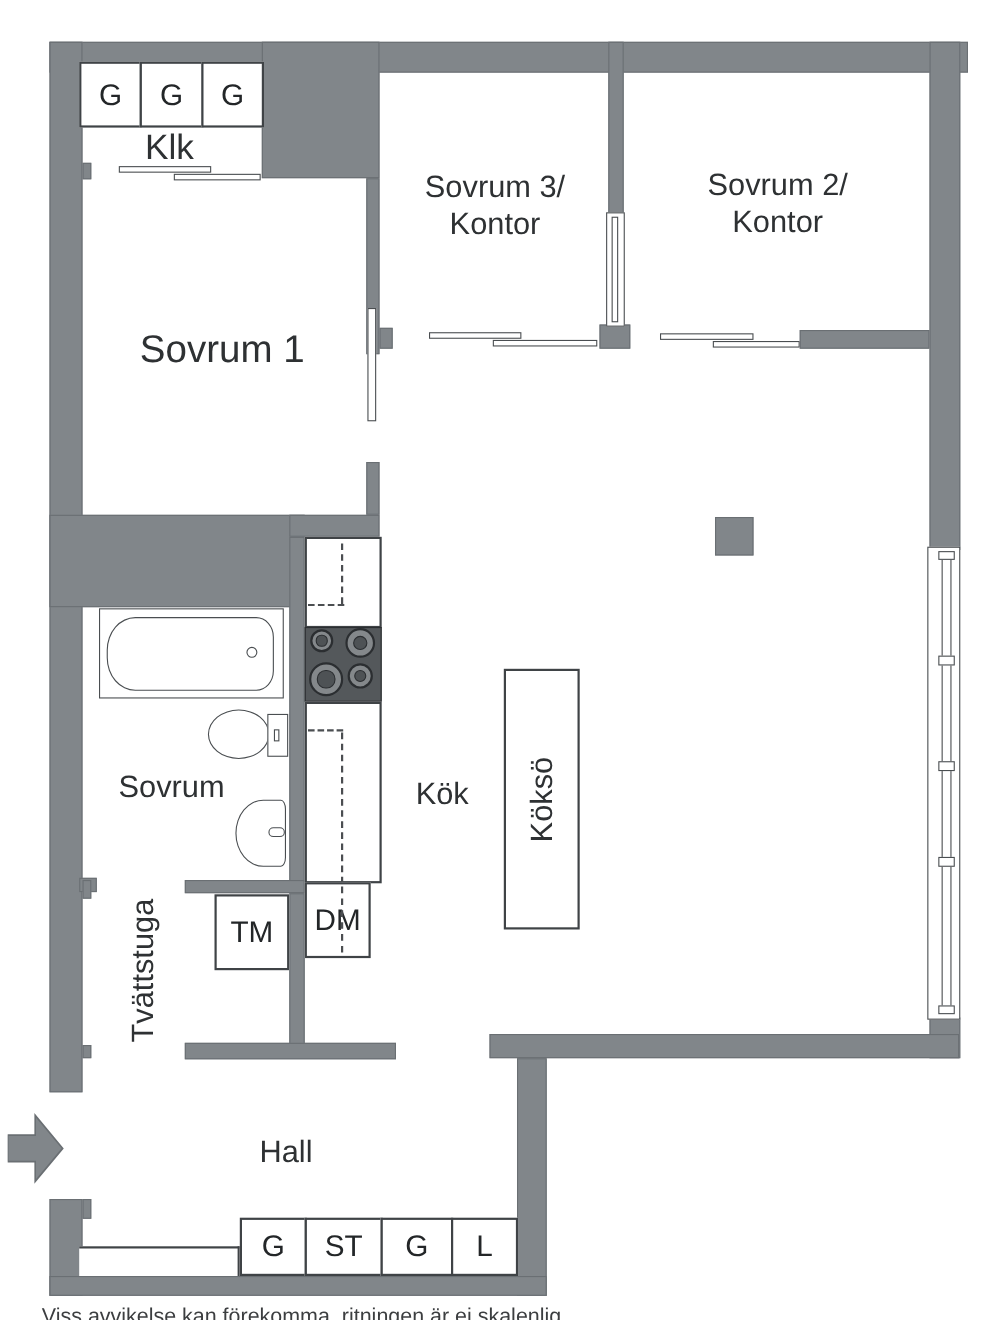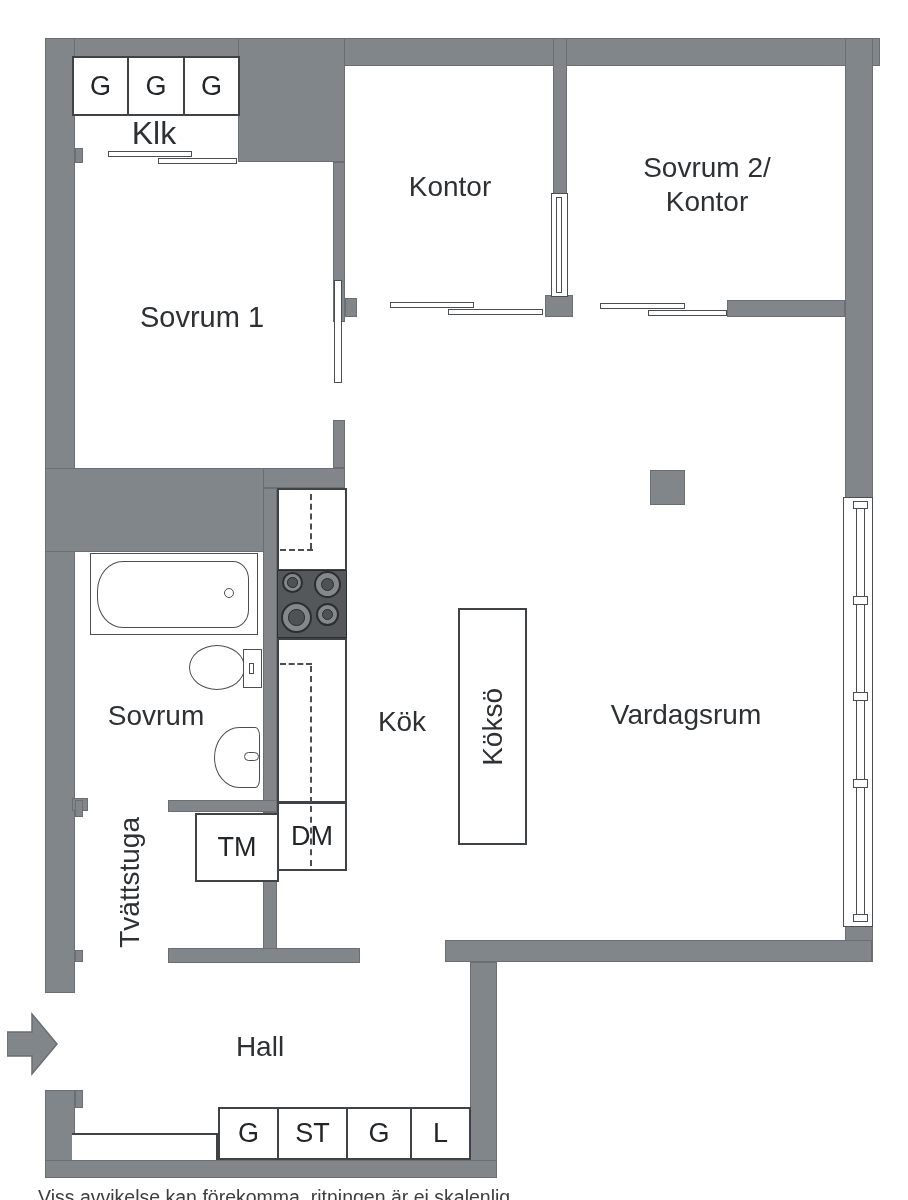--- a/index.html
+++ b/index.html
@@ -109,30 +109,30 @@
     <div class="burner" style="left:4px;top:1px;width:21px;height:21px"></div>
     <div class="burner" style="left:36px;top:0px;width:27px;height:27px"></div>
     <div class="burner" style="left:3px;top:31px;width:31px;height:31px"></div>
     <div class="burner" style="left:38px;top:32px;width:23px;height:23px"></div>
   </div>
 
   <div class="box" style="left:277px;top:638px;width:70px;height:165px"></div>
   <div class="dashh" style="left:280px;top:663px;width:32px"></div>
   <div class="dashv" style="left:310px;top:666px;height:137px"></div>
 
-  <div class="box" style="left:277px;top:802px;width:70px;height:69px">
+  <div class="box" style="left:277px;top:802px;width:60px;height:69px">
     <span>DM</span>
   </div>
   <div class="dashv" style="left:310px;top:806px;height:60px"></div>
 
   <div class="box" style="left:458px;top:608px;width:69px;height:237px">
     <span class="vtext">Köksö</span>
   </div>
 
-  <div class="box" style="left:195px;top:813px;width:84px;height:69px">
+  <div class="box" style="left:195px;top:813px;width:68px;height:69px">
     <span>TM</span>
   </div>
 
   <div class="fixture thin" style="left:72px;top:1133px;width:146px;height:27px;border-width:0;border-top:2px solid #3f4346;border-right:2px solid #3f4346"></div>
   <div class="box" style="left:218px;top:1107px;width:61px;height:53px">
     <span>G</span>
   </div>
   <div class="box" style="left:277px;top:1107px;width:71px;height:53px">
     <span>ST</span>
   </div>
@@ -141,31 +141,31 @@
   </div>
   <div class="box" style="left:410px;top:1107px;width:61px;height:53px">
     <span>L</span>
   </div>
 
   <svg style="position:absolute;left:7px;top:1011px" width="52" height="66" viewBox="0 0 52 66">
     <polygon points="0,21 25,21 25,3 50,33 25,63 25,45 0,45" fill="#81868a" stroke="#6a6f73" stroke-width="1.5"></polygon>
   </svg>
 
   <div class="lbl" style="left:154px;top:134px;font-size:32px">Klk</div>
-  <div class="lbl" style="left:202px;top:318px;font-size:29px">Sovrum 1</div>
+  <div class="lbl" style="left:202px;top:318px;font-size:35px">Sovrum 1</div>
   <div class="lbl" style="left:450px;top:187px">
+    <span style="display:block">Sovrum 3/</span>
     <span style="display:block">Kontor</span>
   </div>
   <div class="lbl" style="left:707px;top:185px">
     <span style="display:block">Sovrum 2/</span>
     <span style="display:block">Kontor</span>
   </div>
   <div class="lbl" style="left:156px;top:716px">Sovrum</div>
   <div class="vwrap" style="left:106px;top:792px;width:48px;height:180px">
     <span class="vtext">Tvättstuga</span>
   </div>
   <div class="lbl" style="left:402px;top:722px">Kök</div>
-  <div class="lbl" style="left:686px;top:715px">Vardagsrum</div>
   <div class="lbl" style="left:260px;top:1047px">Hall</div>
 
   <div class="disclaimer">Viss avvikelse kan förekomma, ritningen är ej skalenlig</div>
 
 </div>
 
 </body></html>

